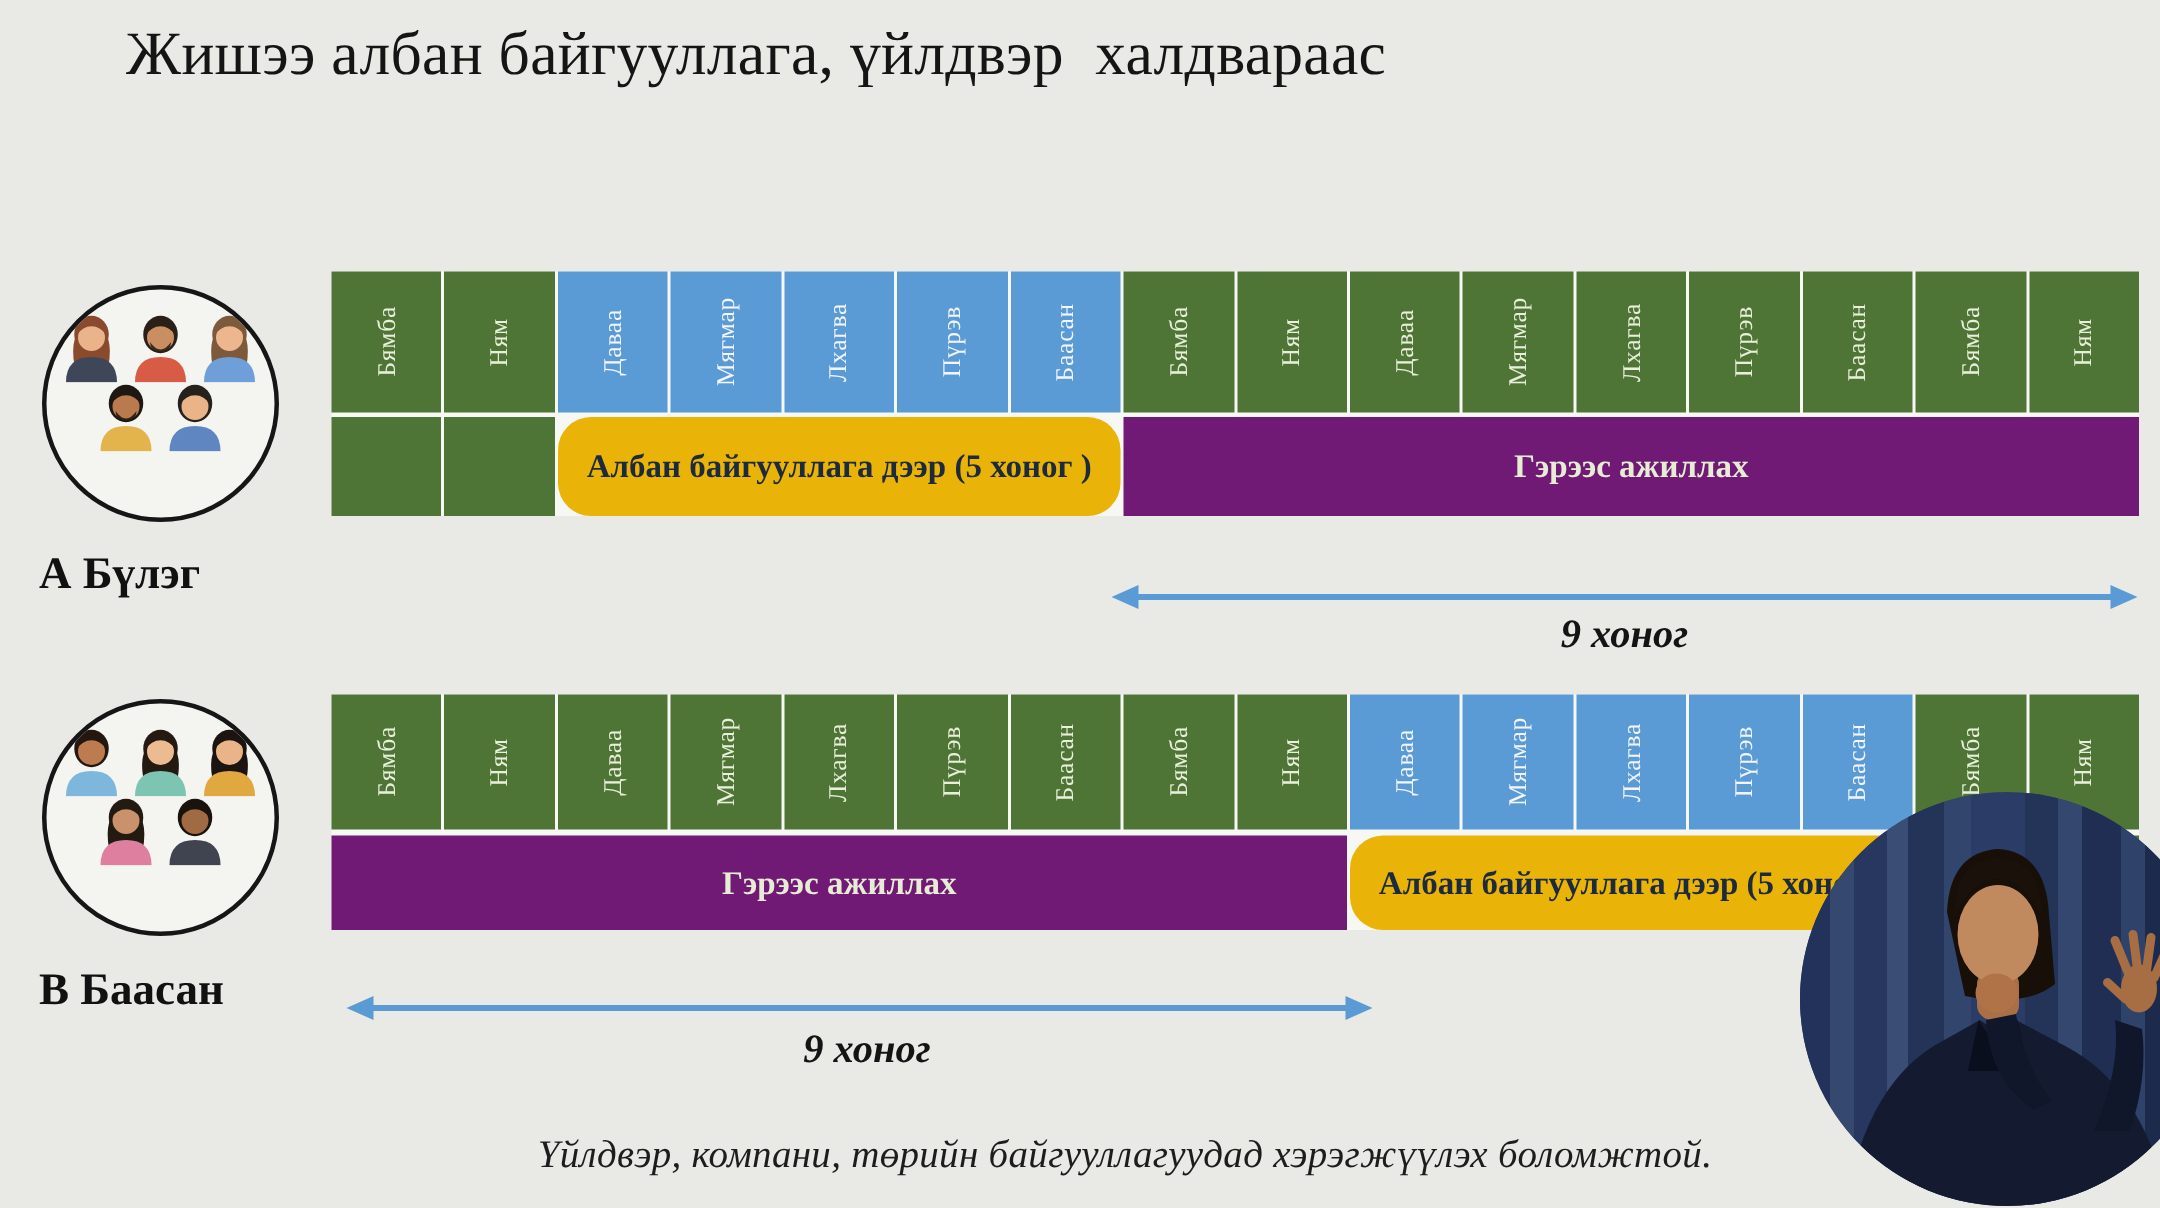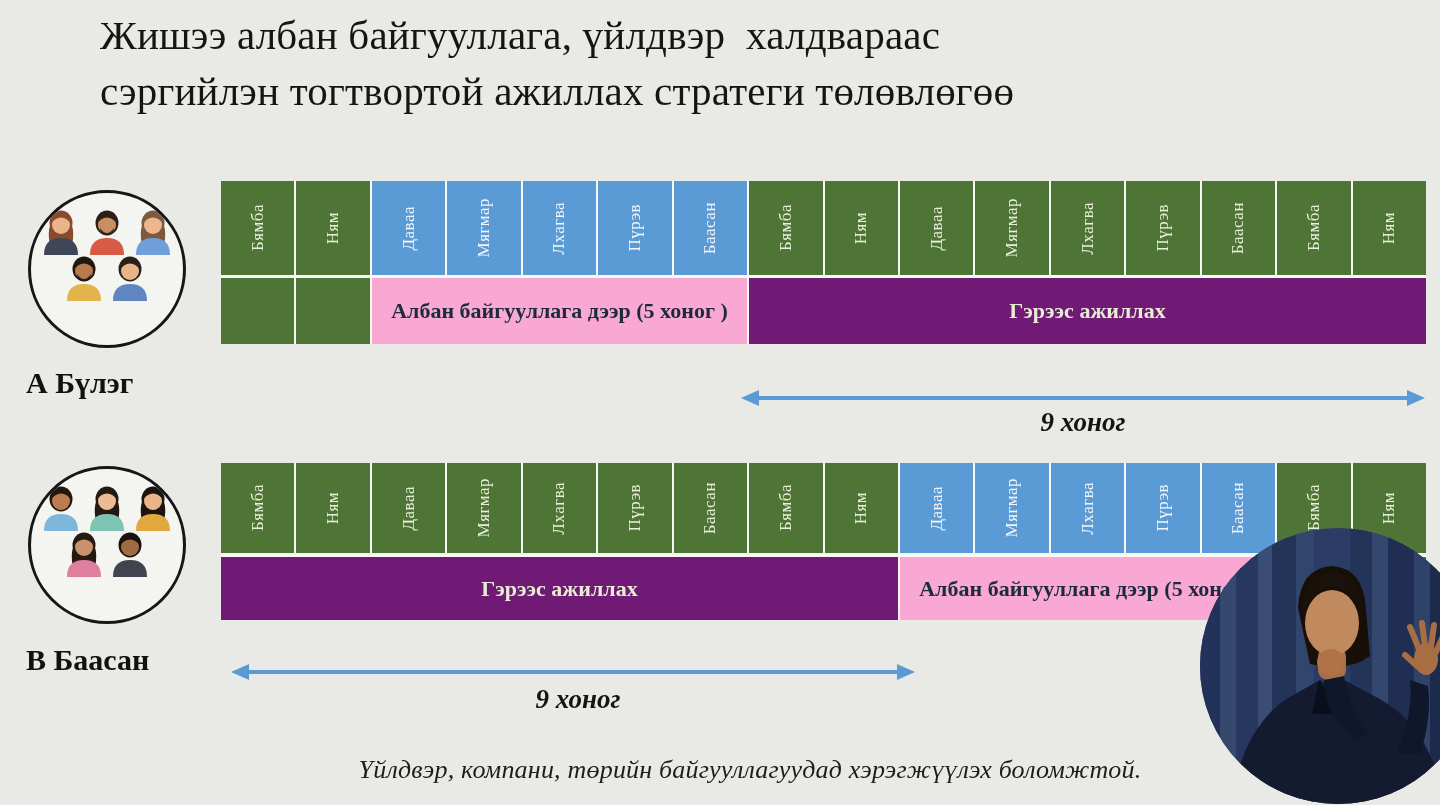--- a/index.html
+++ b/index.html
@@ -3,21 +3,21 @@
 <meta charset="utf-8">
 <style>
   html,body{margin:0;padding:0;}
   body{
     width:1440px;height:805px;position:relative;overflow:hidden;
     background:#e9e9e6;
     font-family:"Liberation Serif", serif;
   }
   
   .title{position:absolute;left:84px;top:8px;width:1240px;color:#151515;}
-  .title-line{font-size:41px;line-height:1.36;white-space:pre-wrap;letter-spacing:0.2px;margin-left:16px;}
+  .title-line{font-size:41px;line-height:1.36;white-space:pre-wrap;letter-spacing:0.2px;}
 
   
   .group-circle{
     position:absolute;width:152px;height:152px;border:3px solid #161616;border-radius:50%;
     background:#f4f4f1;overflow:hidden;
   }
   .circle-a{left:28px;top:190px;}
   .circle-b{left:28px;top:466px;}
   .avatar-cluster{display:flex;flex-wrap:wrap;justify-content:center;gap:0 6px;padding-top:16px;}
   .avatar{width:40px;height:46px;overflow:hidden;}
@@ -39,21 +39,21 @@
   .day-cell.off{background:#4f7536;}
   .day-cell.work{background:#5b9bd5;}
   .day-text{
     writing-mode:vertical-rl;transform:rotate(180deg);
     font-size:17px;letter-spacing:0.5px;color:#e9efdb;
   }
   .day-cell.work .day-text{color:#f2f6fb;}
   .band-cell{display:flex;align-items:center;justify-content:center;text-align:center;}
   .band-cell.rest{background:#4f7536;}
   .band-cell.home{background:#701a75;}
-  .band-cell.office{background:#f9a8d4;}
+  .band-cell.office{background:#eab308;border-radius:22px;}
   .band-cell.home span{color:#e6edd4;font-weight:bold;font-size:22px;}
   .band-cell.office span{color:#1c2a3e;font-weight:bold;font-size:22px;}
 
   
   .arrow{position:absolute;height:22px;}
   .arrow-a{left:740px;top:387px;width:686px;}
   .arrow-b{left:230px;top:661px;width:686px;}
   .duration-label{
     position:absolute;width:300px;text-align:center;
     font-size:27px;font-weight:bold;font-style:italic;color:#141414;
@@ -71,21 +71,20 @@
   .interpreter{
     position:absolute;left:1200px;top:528px;width:276px;height:276px;
     border-radius:50%;overflow:hidden;z-index:10;
   }
 </style>
 </head>
 <body>
 
 <div class="title">
   <div class="title-line">Жишээ албан байгууллага, үйлдвэр  халдвараас</div>
-  <div class="title-line">сэргийлэн тогтвортой ажиллах стратеги төлөвлөгөө</div>
 </div>
 
 <div class="group-circle circle-a">
   <div class="avatar-cluster">
       <div class="avatar">
         <svg viewBox="0 0 40 46" width="40" height="46">
           <path d="M8,30 Q6,10 20,8 Q34,10 32,30 Q32,36 26,36 L14,36 Q8,36 8,30 Z" fill="#8a4a2e"></path>
           <ellipse cx="20" cy="14" rx="11.5" ry="12.5" fill="#8a4a2e"></ellipse>
           <circle cx="20" cy="16" r="9" fill="#eab38a"></circle>
           <path d="M9.5,15 Q9,4.5 20,4.5 Q31,4.5 30.5,15 Q26,8.5 20,8.5 Q14,8.5 9.5,15 Z" fill="#8a4a2e"></path>

